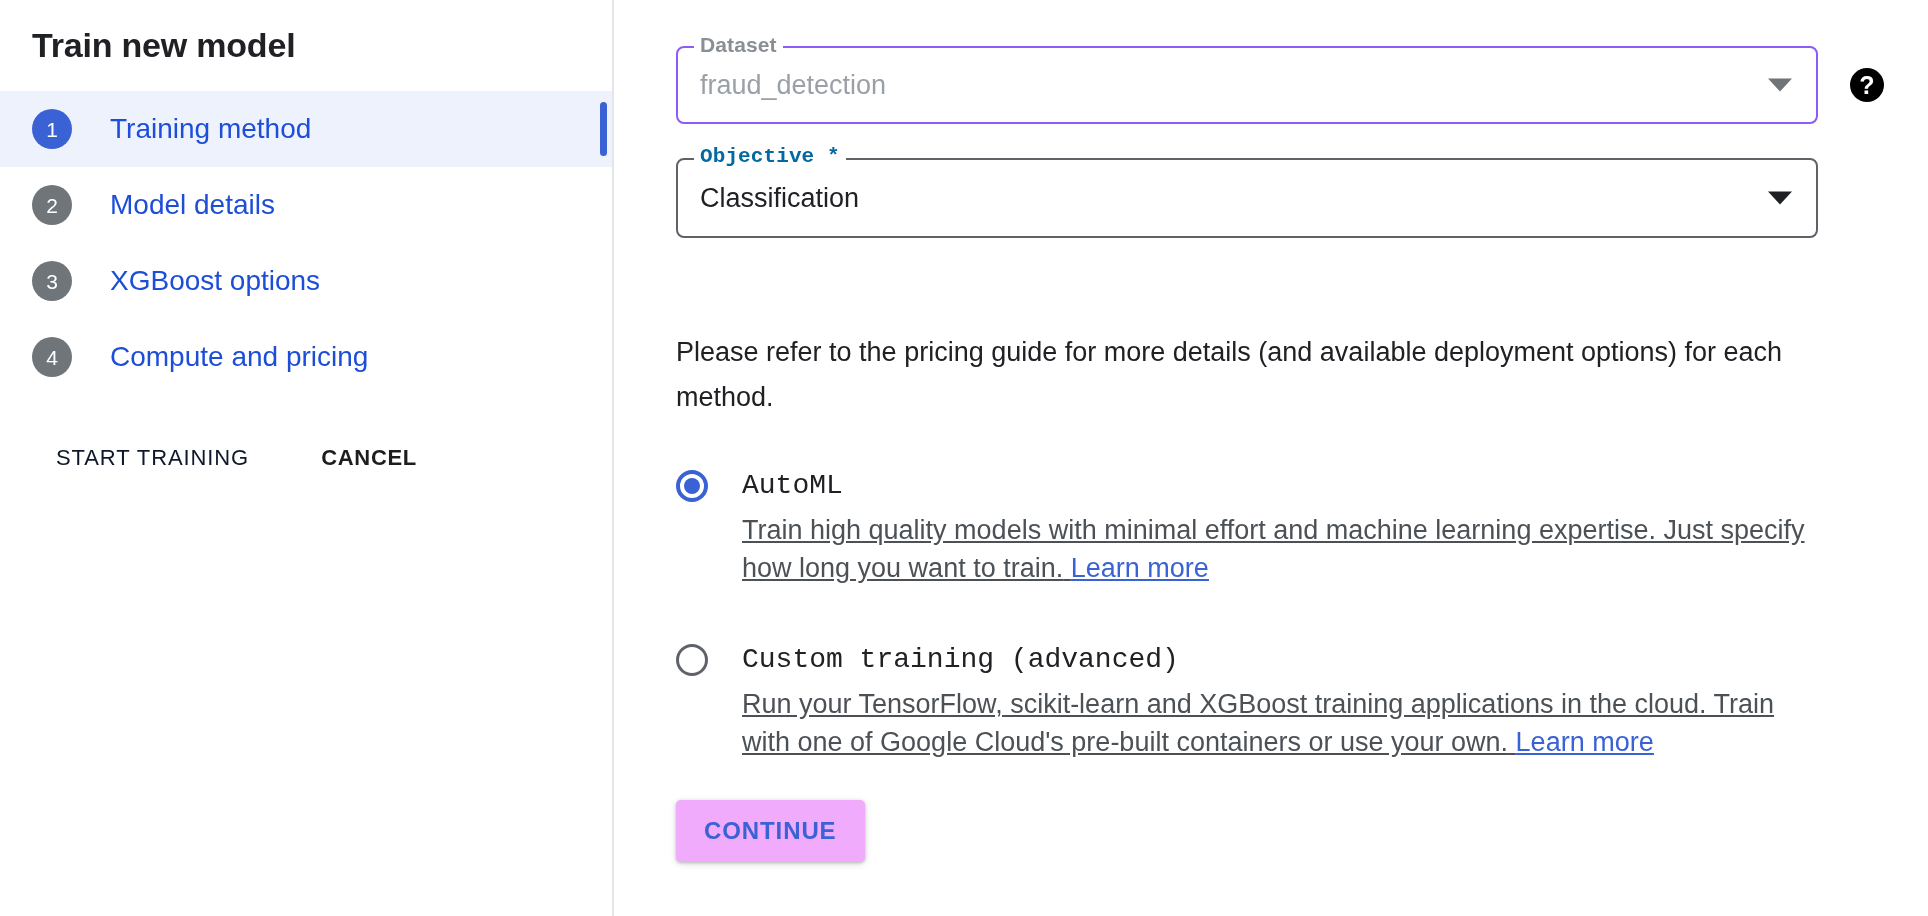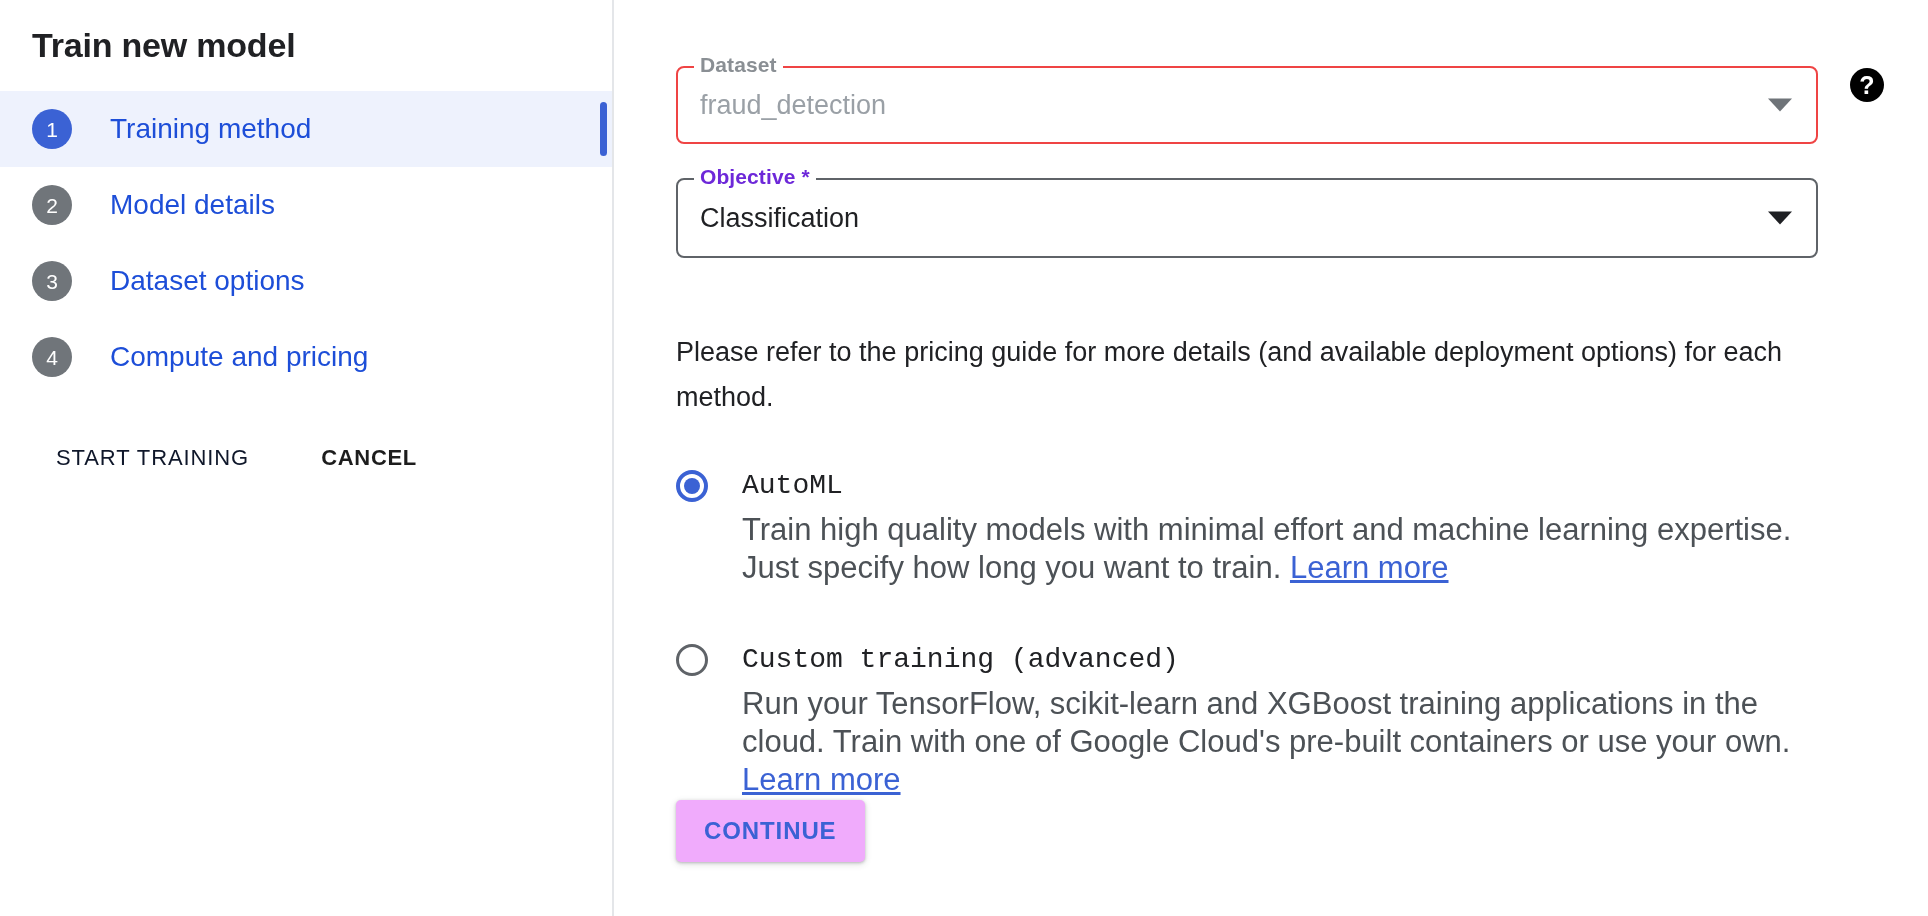--- a/index.html
+++ b/index.html
@@ -129,24 +129,23 @@
   .content {
     flex: 1 1 auto;
     position: relative;
     height: 916px;
     background: #ffffff;
   }
 
   .field {
     position: absolute;
     box-sizing: border-box;
-    border: 2px solid #ef4444;
+    border: 2px solid #8b5cf6;
     border-radius: 8px;
     background: #ffffff;
-    margin-top: 20px;
   }
   .field .legend {
     position: absolute;
     top: -15px;
     left: 16px;
     background: #ffffff;
     padding: 0 6px;
     font-size: 21px;
     font-weight: 700;
     color: #8a8f94;
@@ -159,21 +158,22 @@
     top: 50%;
     transform: translateY(-50%);
     font-size: 27px;
     color: #9aa0a6;
     white-space: nowrap;
   }
   .field.enabled {
     border-color: #5f6368;
   }
   .field.enabled .legend {
-    color: #6d28d9;
+    color: #0369a1;
+    font-family: Liberation Mono, monospace;
   }
   .field.enabled .value {
     color: #202124;
   }
   .caret {
     position: absolute;
     right: 24px;
     top: 50%;
     transform: translateY(-50%);
     width: 0;
@@ -251,24 +251,25 @@
   .option-title {
     margin-left: 34px;
     font-size: 28px;
     color: #202124;
     line-height: 1.1;
     white-space: nowrap;
     cursor: pointer;
   }
   .option-desc {
     margin: 9px 0 0 66px;
-    font-size: 31px;
+    font-size: 27px;
     line-height: 38px;
     color: #4c5156;
     max-width: 1120px;
+    text-decoration: underline;
   }
   .link {
     color: #3b62d4;
     text-decoration: underline;
     cursor: pointer;
   }
 
   .continue-btn {
     position: absolute;
     left: 676px;
@@ -305,21 +306,21 @@
       </div>
 
       <div class="step">
         <div class="step-badge">2</div>
         <div class="step-label">Model details</div>
 
       </div>
 
       <div class="step">
         <div class="step-badge">3</div>
-        <div class="step-label">Dataset options</div>
+        <div class="step-label">XGBoost options</div>
 
       </div>
 
       <div class="step">
         <div class="step-badge">4</div>
         <div class="step-label">Compute and pricing</div>
 
       </div>
 
     </div>

